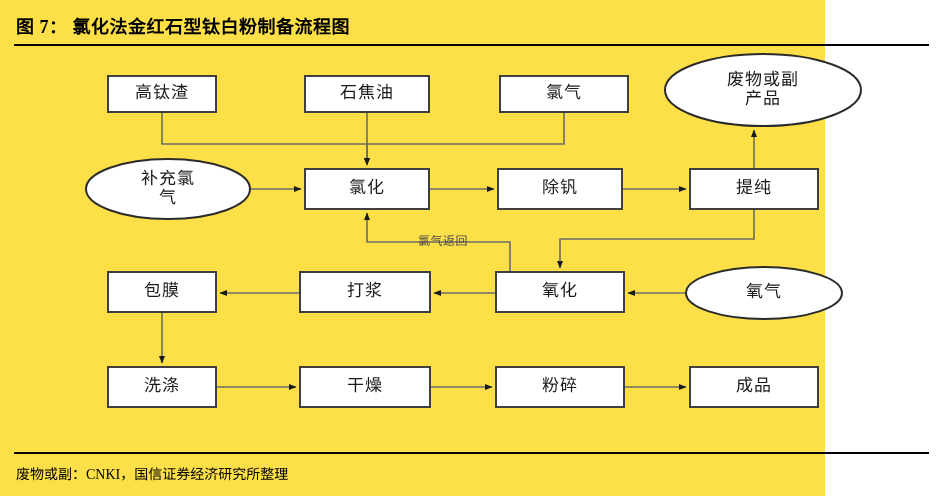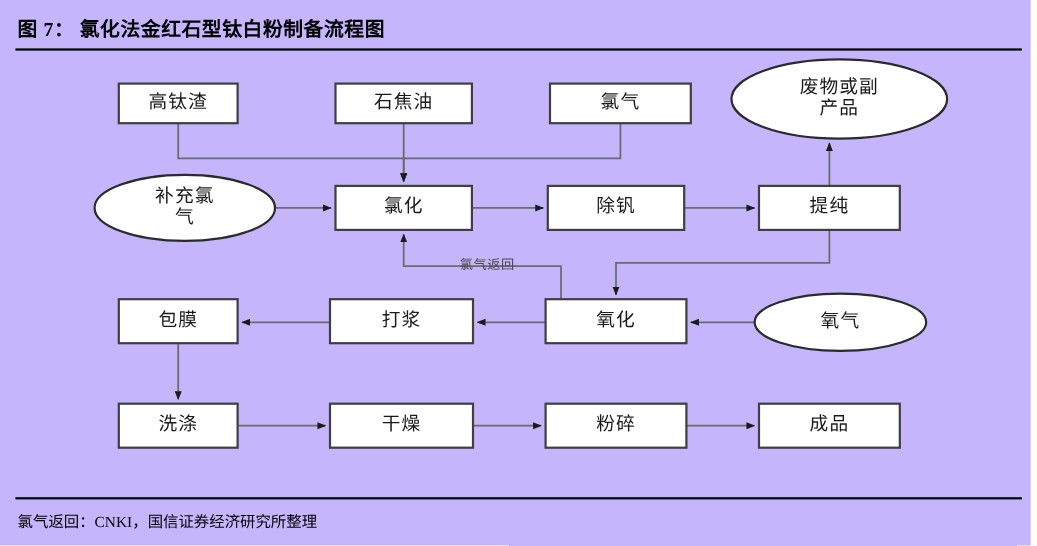--- a/index.html
+++ b/index.html
@@ -12,23 +12,23 @@
     width: 943px;
     height: 496px;
     font-family: "Liberation Serif", "DejaVu Serif", serif;
     color: #000000;
     position: relative;
     overflow: hidden;
   }
   .page {
     position: absolute;
     left: 0; top: 0;
-    width: 937px;
+    width: 825px;
     height: 496px;
-    background: #c4b5fd;
+    background: #fde047;
   }
   
   .fig-title {
     position: absolute;
     left: 16px;
     top: 12px;
     font-size: 18px;
     font-weight: bold;
     letter-spacing: 0.5px;
     white-space: nowrap;
@@ -194,15 +194,15 @@
           </g>
         </g>
       <g id="edge-labels-layer">
           <text x="443" y="210" class="edge-label">氯气返回</text>
         </g>
     </svg>
   </div>
 
   <div class="rule rule-bot"></div>
 
-  <div class="source">氯气返回：CNKI，国信证券经济研究所整理</div>
+  <div class="source">废物或副：CNKI，国信证券经济研究所整理</div>
 
 </div>
 
 </body></html>

